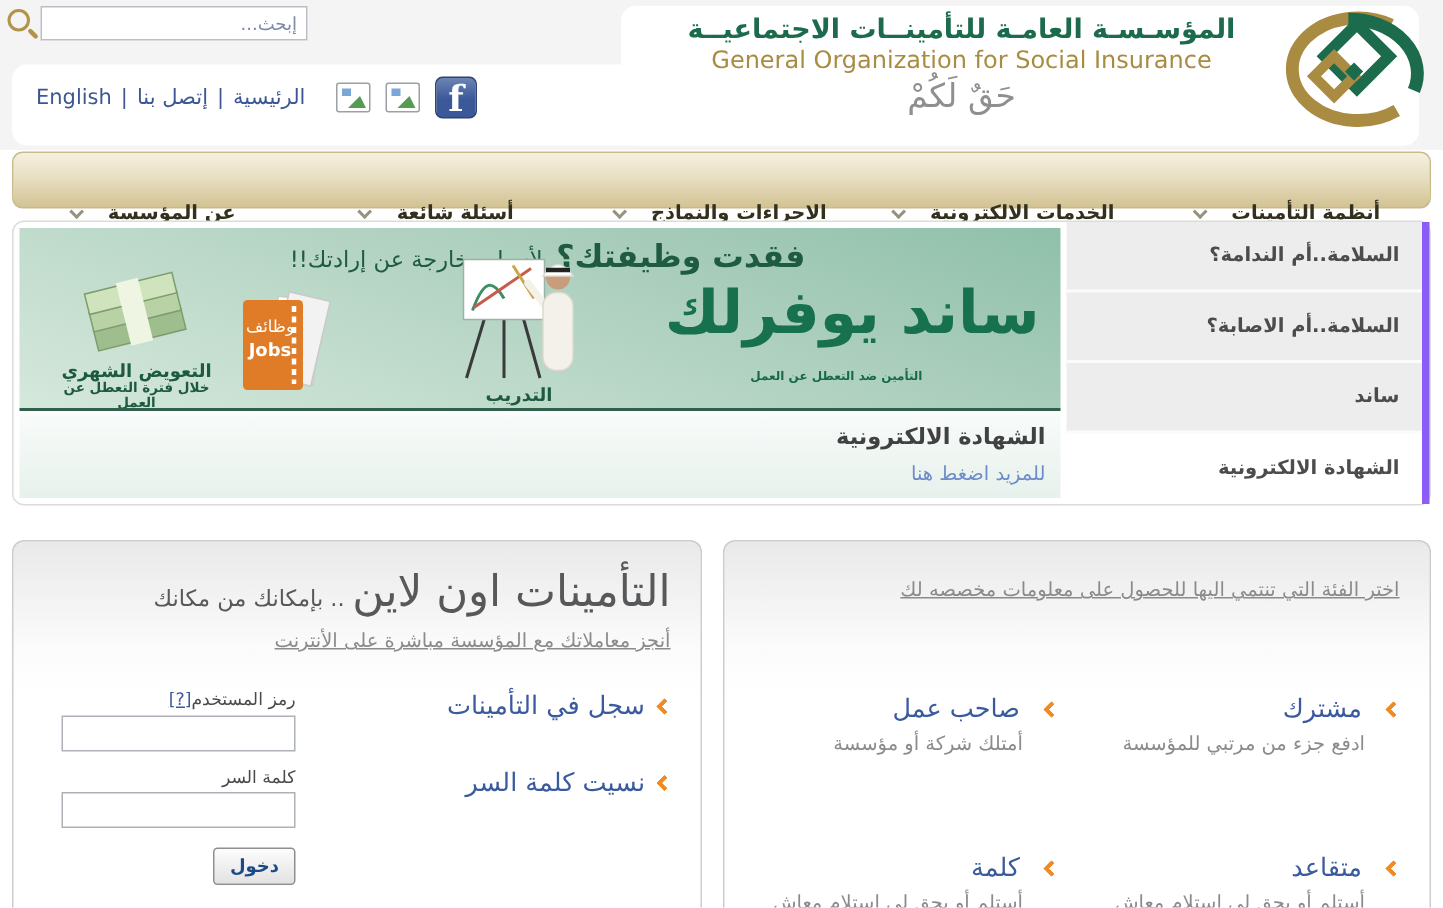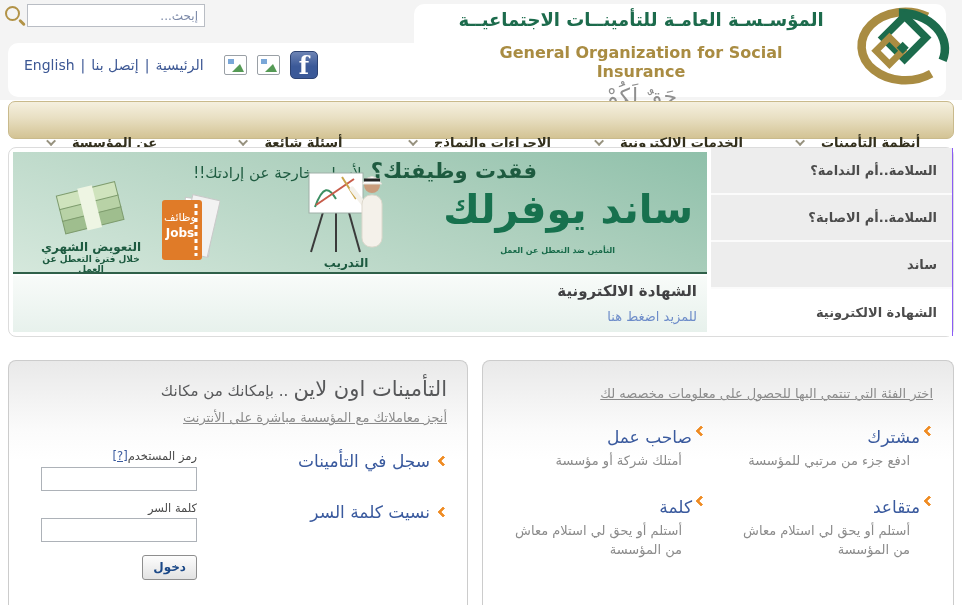--- a/index.html
+++ b/index.html
@@ -36,21 +36,21 @@
   .img-ph::after  { content:""; position:absolute; right:2px; bottom:2px; width:0; height:0;
     border-left:8px solid transparent; border-right:4px solid transparent; border-bottom:8px solid #559a55; }
   .fb-icon { width:28px; height:28px; border-radius:5px; border:1px solid #2d4373;
     background:linear-gradient(#6d84b4 0%, #3b5998 55%); color:#fff; font-weight:bold;
     font-size:24px; font-family:"DejaVu Serif",serif; display:flex; align-items:flex-end;
     justify-content:center; line-height:0.95; cursor:pointer; overflow:hidden; }
 
   .logo-mark { position:absolute; right:8px; top:5px; width:114px; height:86px; cursor:pointer; }
   .logo-text { position:absolute; right:138px; top:9px; width:366px; text-align:center; }
   .logo-name-ar { font-size:18px; font-weight:bold; color:#1c6b4c; }
-  .logo-name-en { font-size:16px; font-weight:bold; color:#a98c42; margin-top:13px; }
+  .logo-name-en { font-size:16px; font-weight:normal; color:#a98c42; margin-top:0; }
   .logo-slogan  { font-size:22px; color:#8f8f8f; margin-top:3px; letter-spacing:1px; }
 
   
   .nav { position:absolute; left:8px; top:101px; width:946px; height:38px; display:flex;
     background:linear-gradient(#f5f0df 0%, #e8dfc2 45%, #d3c394 100%);
     border:1px solid #c9ba8c; border-radius:7px; }
   .nav-item { flex:1; display:flex; align-items:center; justify-content:center; gap:16px;
     font-size:13px; font-weight:bold; color:#33301d; cursor:pointer; white-space:nowrap;margin-top:40px; }
   .nav-item + .nav-item { border-right:1px solid #c0b184; }
   .chev-down { display:inline-block; width:7px; height:7px; border-left:2px solid #97927f;
@@ -74,38 +74,38 @@
   .feat-jobs     { right:448px; width:140px; }
   .feat-money    { right:556px; width:120px; }
 
   .caption-area { position:absolute; left:4px; top:128px; width:694px; height:56px;
     background:linear-gradient(#f8fbf9, #e7f1ec); padding:6px 10px 0 0; }
   .caption-title { font-size:15px; font-weight:bold; color:#414143; }
   .caption-link { display:inline-block; margin-top:9px; font-size:13px; color:#6d8cc9;
     text-decoration:none; cursor:pointer; }
 
   .banner-tabs { position:absolute; right:0; top:0; width:242px; height:188px;
-    border-right:1px solid #8b5cf6; }
+    border-right:5px solid #8b5cf6; }
   .banner-tab { position:relative; height:47px; background:#ededed; display:flex; align-items:center;
     padding-right:15px; font-size:13px; font-weight:bold; color:#4c4c4c; cursor:pointer;
     border-bottom:2px solid #fbfbfb; }
   .banner-tab:last-child { border-bottom:none; }
   .banner-tab.active { background:#ffffff; }
   .banner-tab.active::before { content:""; position:absolute; right:-0px; left:-11px; top:50%;
     width:0; height:0; transform:translateY(-50%);
     border-top:9px solid transparent; border-bottom:9px solid transparent; border-left:none;
     border-right:11px solid #ffffff; }
 
   
   .panel { position:absolute; top:360px; height:250px; border:1px solid #cccccc; border-bottom:none;
     border-radius:8px 8px 0 0; background:linear-gradient(#e9e9e9 0%, #fbfbfb 70px, #ffffff 100px);
     padding:16px 20px 0 16px; }
   .panel-login { left:8px; width:460px; }
   .panel-cats  { left:482px; width:472px; }
-  .panel-title-big { font-size:21px; color:#57585a; }
+  .panel-title-big { font-size:29px; color:#57585a; }
   .panel-title-small { font-size:15px; color:#57585a; }
   .panel-subtitle { font-size:13px; color:#8b8b8b; margin-top:9px;text-decoration:underline; }
 
   .login-row { display:flex; margin-top:20px; }
   .links-col { width:250px; padding-top:6px; }
   .link-row { display:flex; align-items:center; gap:9px; margin-bottom:31px; }
   .chev-orange { display:inline-block; width:8px; height:8px; flex:0 0 auto;
     border-left:3px solid #ef8b22; border-bottom:3px solid #ef8b22; transform:rotate(45deg); border-radius:1px; }
   .blue-link { font-size:17px; color:#3a5a9e; text-decoration:none; cursor:pointer; }
 
@@ -114,21 +114,21 @@
   .help-link { color:#3a5a9e; text-decoration:underline; cursor:pointer; font-size:11.5px; }
   .form-input { width:100%; height:24px; border:1px solid #adb2b8; background:#fff;
     margin-top:3px; padding:0 5px; font-family:inherit; font-size:13px; }
   .form-input + .form-label-2 { margin-top:10px; }
   .form-label-2 { display:block; font-size:11.5px; color:#4a4a4a; margin-top:10px; }
   .login-btn { margin-top:13px; padding:4px 10px 5px; font-size:12px; font-weight:bold; color:#1b4887;
     background:linear-gradient(#fdfdfd, #e2e2e2); border:1px solid #8e8e8e; border-radius:3px;
     cursor:pointer; font-family:inherit;margin-left:12px; }
 
   .cats-grid { display:grid; grid-template-columns:228px 1fr; row-gap:26px; margin-top:26px; }
-  .cat-head { display:flex; align-items:flex-start; gap:5px; }
+  .cat-head { display:flex; align-items:center; gap:17px;margin-top:36px; }
   .cat-desc { font-size:13px; color:#8b8b8b; padding-right:23px; margin-top:5px; line-height:1.45; width:200px; }
 </style>
 </head>
 <body>
 
 <div id="page">
 
   <div class="header-bg"></div>
 
   <span class="search-icon"></span>

